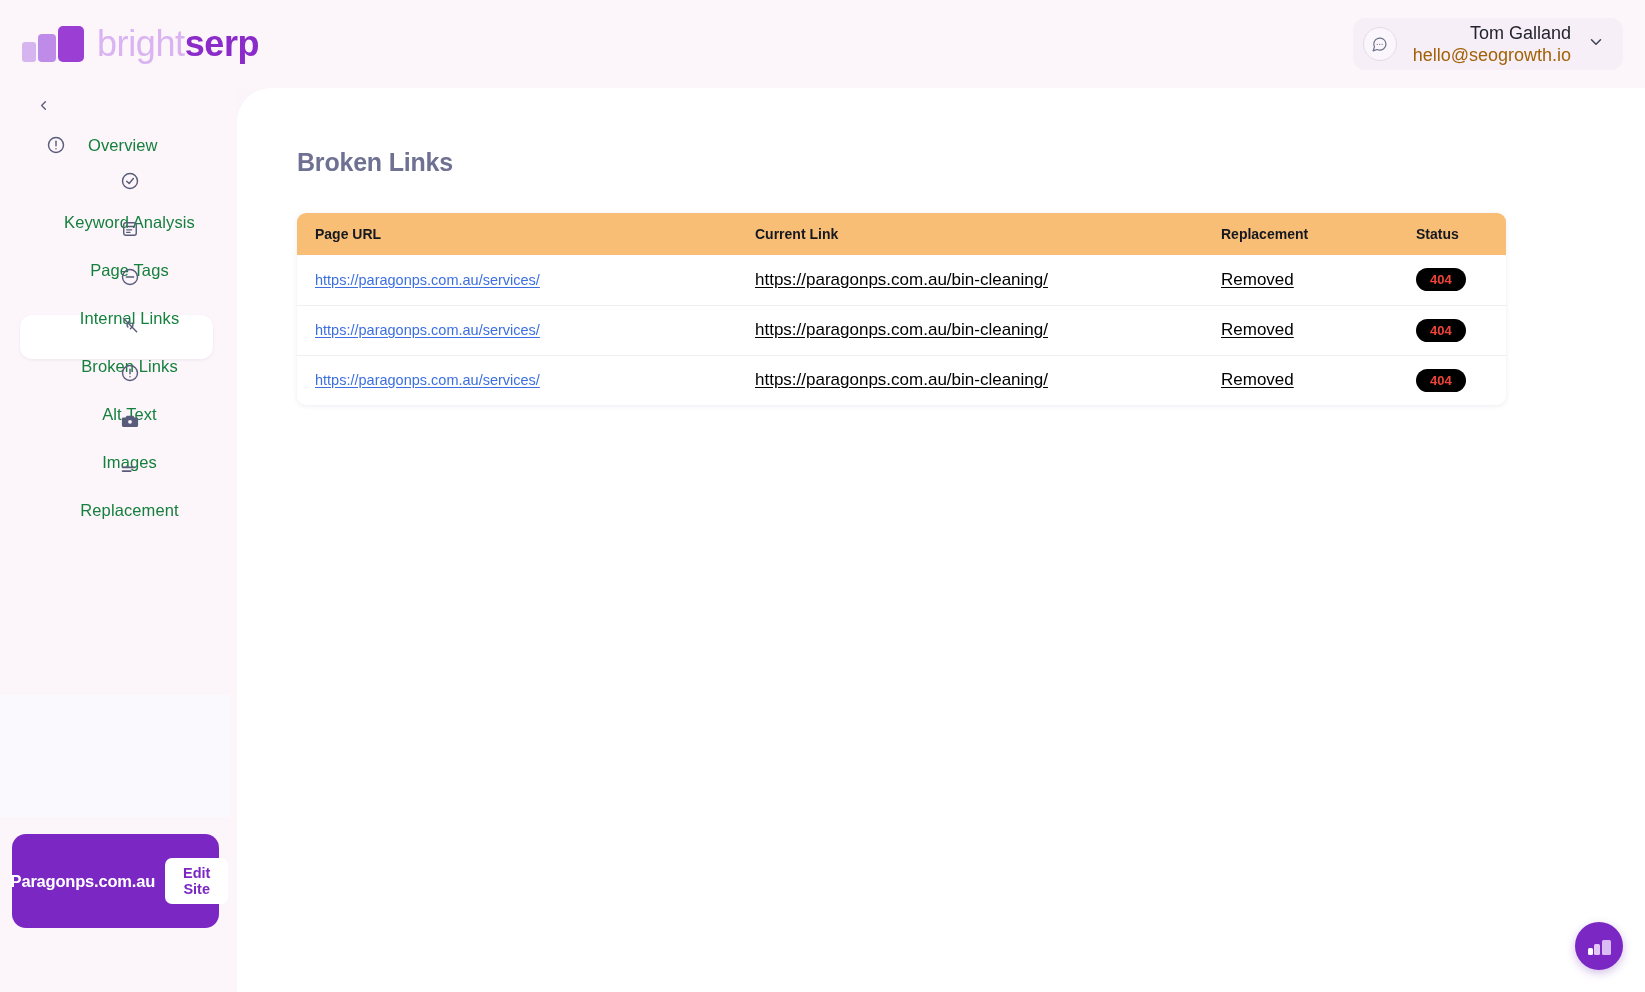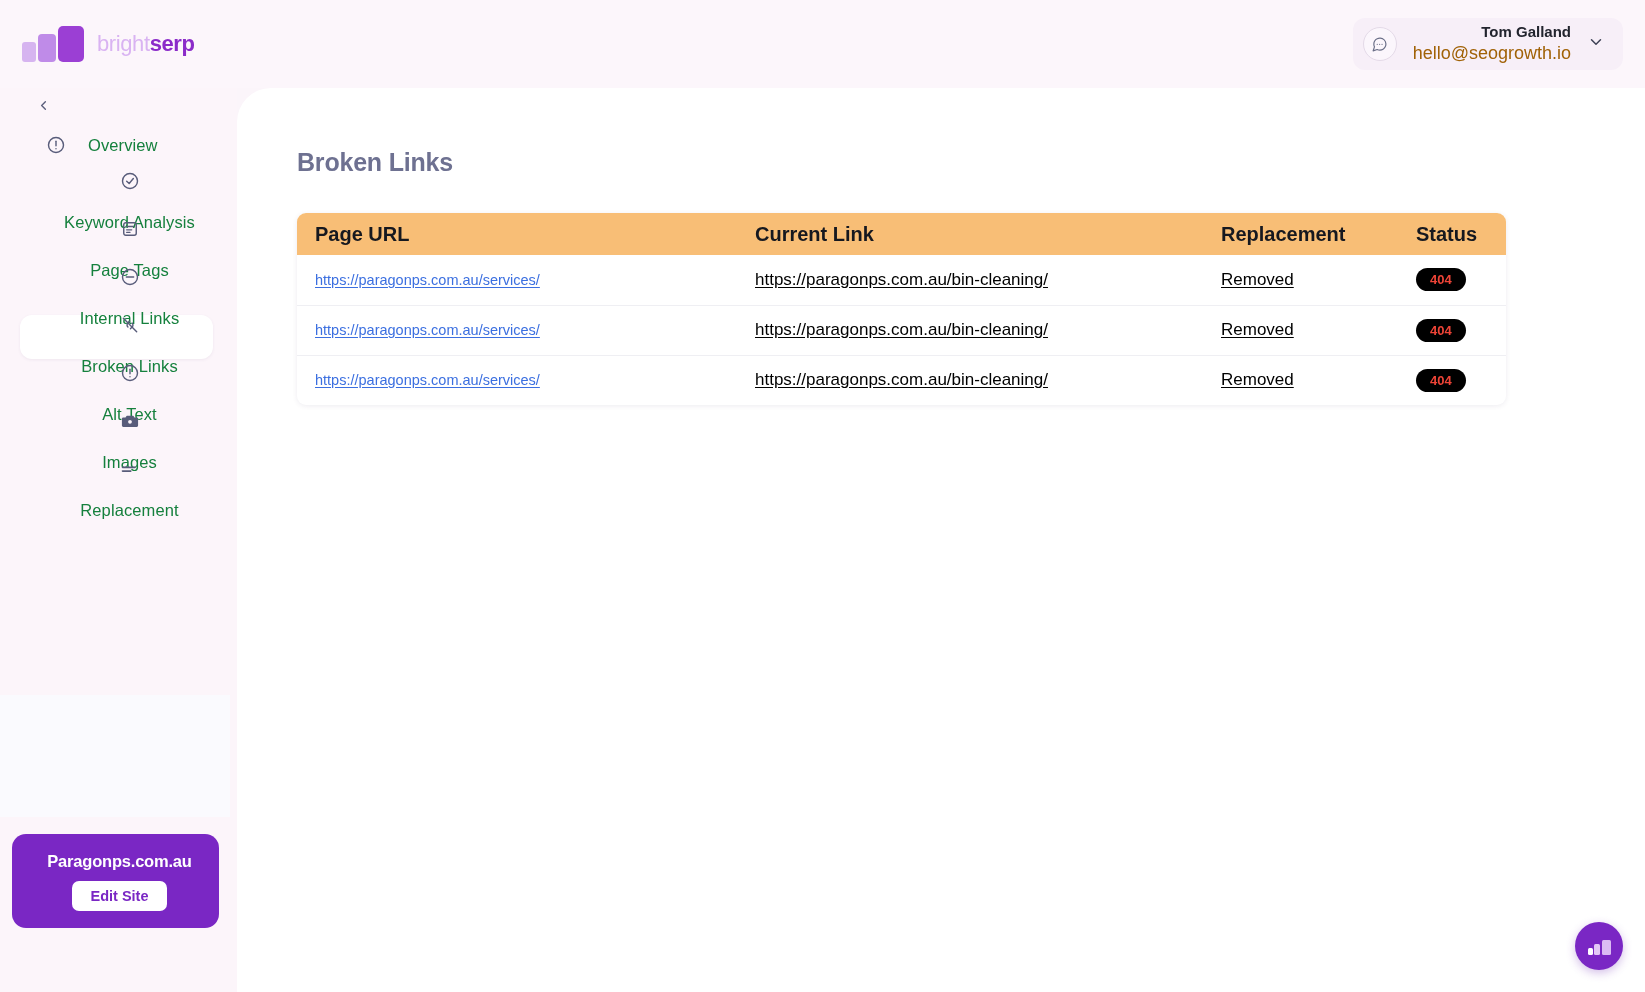--- a/index.html
+++ b/index.html
@@ -42,21 +42,21 @@
     align-items: flex-end;
     gap: 2px;
     height: 36px;
   }
   .brand-mark .bar { border-radius: 4px; }
   .brand-mark .bar1 { width: 14px; height: 20px; background: #D6B4F0; border-radius: 3px; }
   .brand-mark .bar2 { width: 18px; height: 28px; background: #BF8BE8; border-radius: 4px; }
   .brand-mark .bar3 { width: 26px; height: 36px; background: #9B3FD4; border-radius: 5px; }
 
   .brand-text {
-    font-size: 22px;
+    font-size: 36px;
     letter-spacing: -0.4px;
     line-height: 1;
     white-space: nowrap;
     text-align: center;
   }
   .brand-text .light { color: #D9B3F2; font-weight: 400; }
   .brand-text .bold  { color: #8B2BC9; font-weight: 700; }
 
   .user-chip {
     position: absolute;
@@ -74,21 +74,21 @@
   .avatar-circle {
     width: 34px; height: 34px;
     border-radius: 50%;
     border: 1px solid #E4DAE8;
     background: #FBF6FC;
     display: flex; align-items: center; justify-content: center;
     flex: none;
   }
 
   .user-meta { text-align: right; line-height: 1.25; }
-  .user-name { font-size: 15px; font-weight: 700; color: #22242E; }
+  .user-name { font-size: 18px; font-weight: 400; color: #22242E; }
   .user-email { font-size: 18px; color: #a16207; text-align: center; }
 
   .chev-down { flex: none; }
 
   
   .sidebar {
     position: absolute;
     top: 88px; left: 0;
     width: 237px;
     height: 904px;
@@ -145,21 +145,21 @@
 
   .site-card {
     position: absolute;
     left: 12px;
     top: 746px;
     width: 207px;
     height: 94px;
     background: #7A27C4;
     border-radius: 14px;
     display: flex;
-    flex-direction: column;
+    flex-direction: row;
     align-items: center;
     justify-content: center;
     gap: 10px;
     padding-left: 8px;
   }
   .site-card-title {
     color: #FFFFFF;
     font-size: 16.5px;
     font-weight: 700;
     letter-spacing: -0.2px;
@@ -205,21 +205,21 @@
     background: #FFFFFF;
     box-shadow: 0 1px 5px rgba(80,70,110,0.10);
     overflow: hidden;
   }
 
   table { width: 100%; border-collapse: collapse; table-layout: fixed; }
 
   thead th {
     background: #F8BE76;
     color: #16181F;
-    font-size: 20px;
+    font-size: 14px;
     font-weight: 700;
     text-align: left;
     height: 42px;
     padding: 0 16px;
     white-space: nowrap;
   }
   thead th.col-url  { width: 442px; padding-left: 18px; }
   thead th.col-cur  { width: 466px; }
   thead th.col-rep  { width: 195px; }
   thead th.col-stat { width: 106px; }

